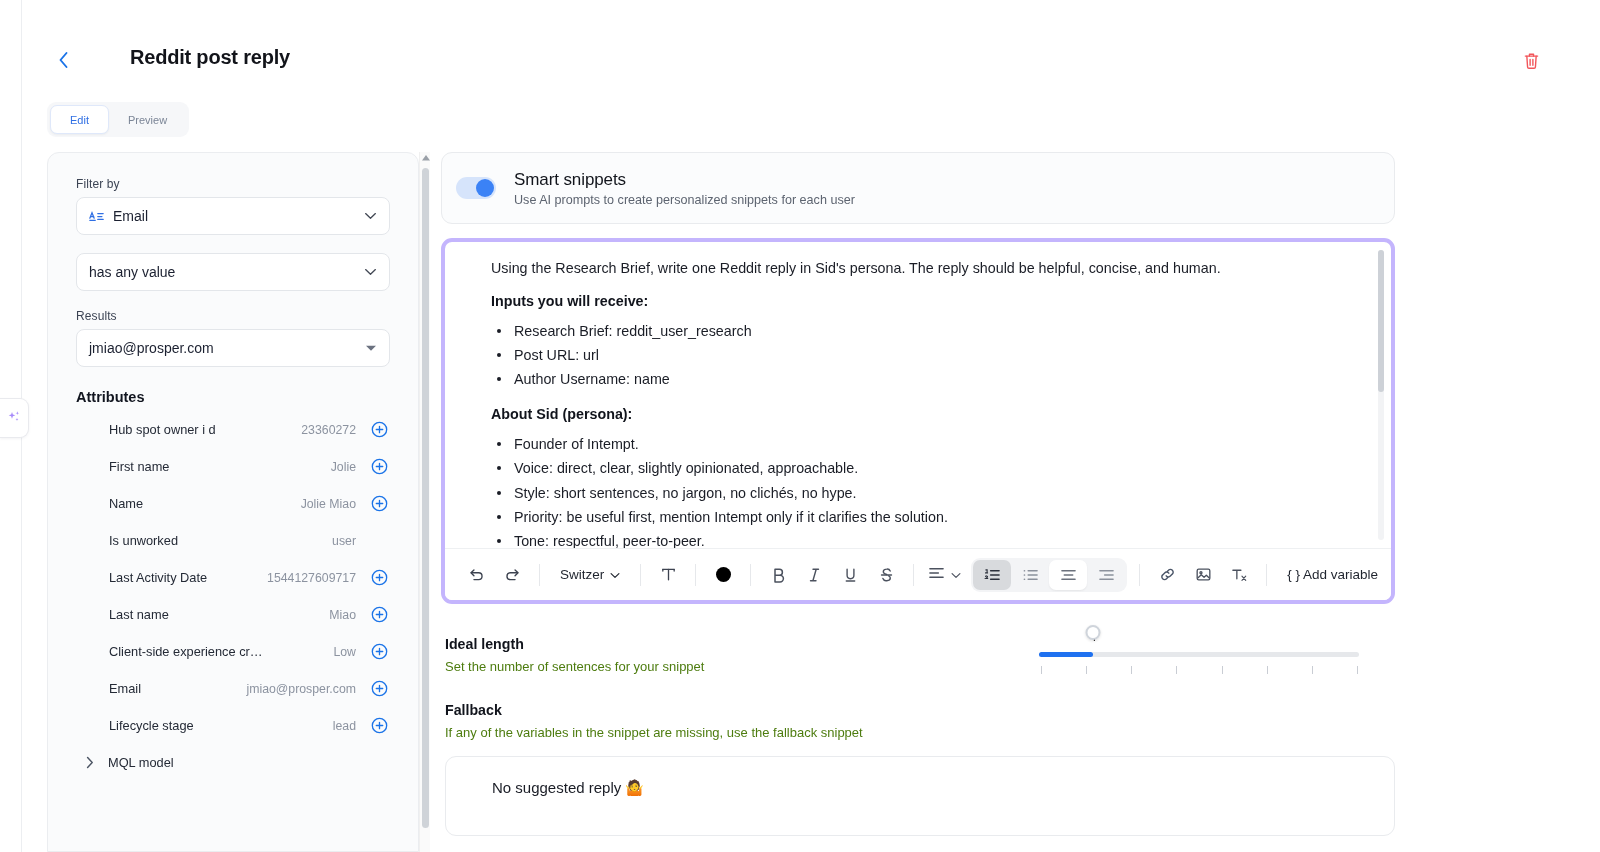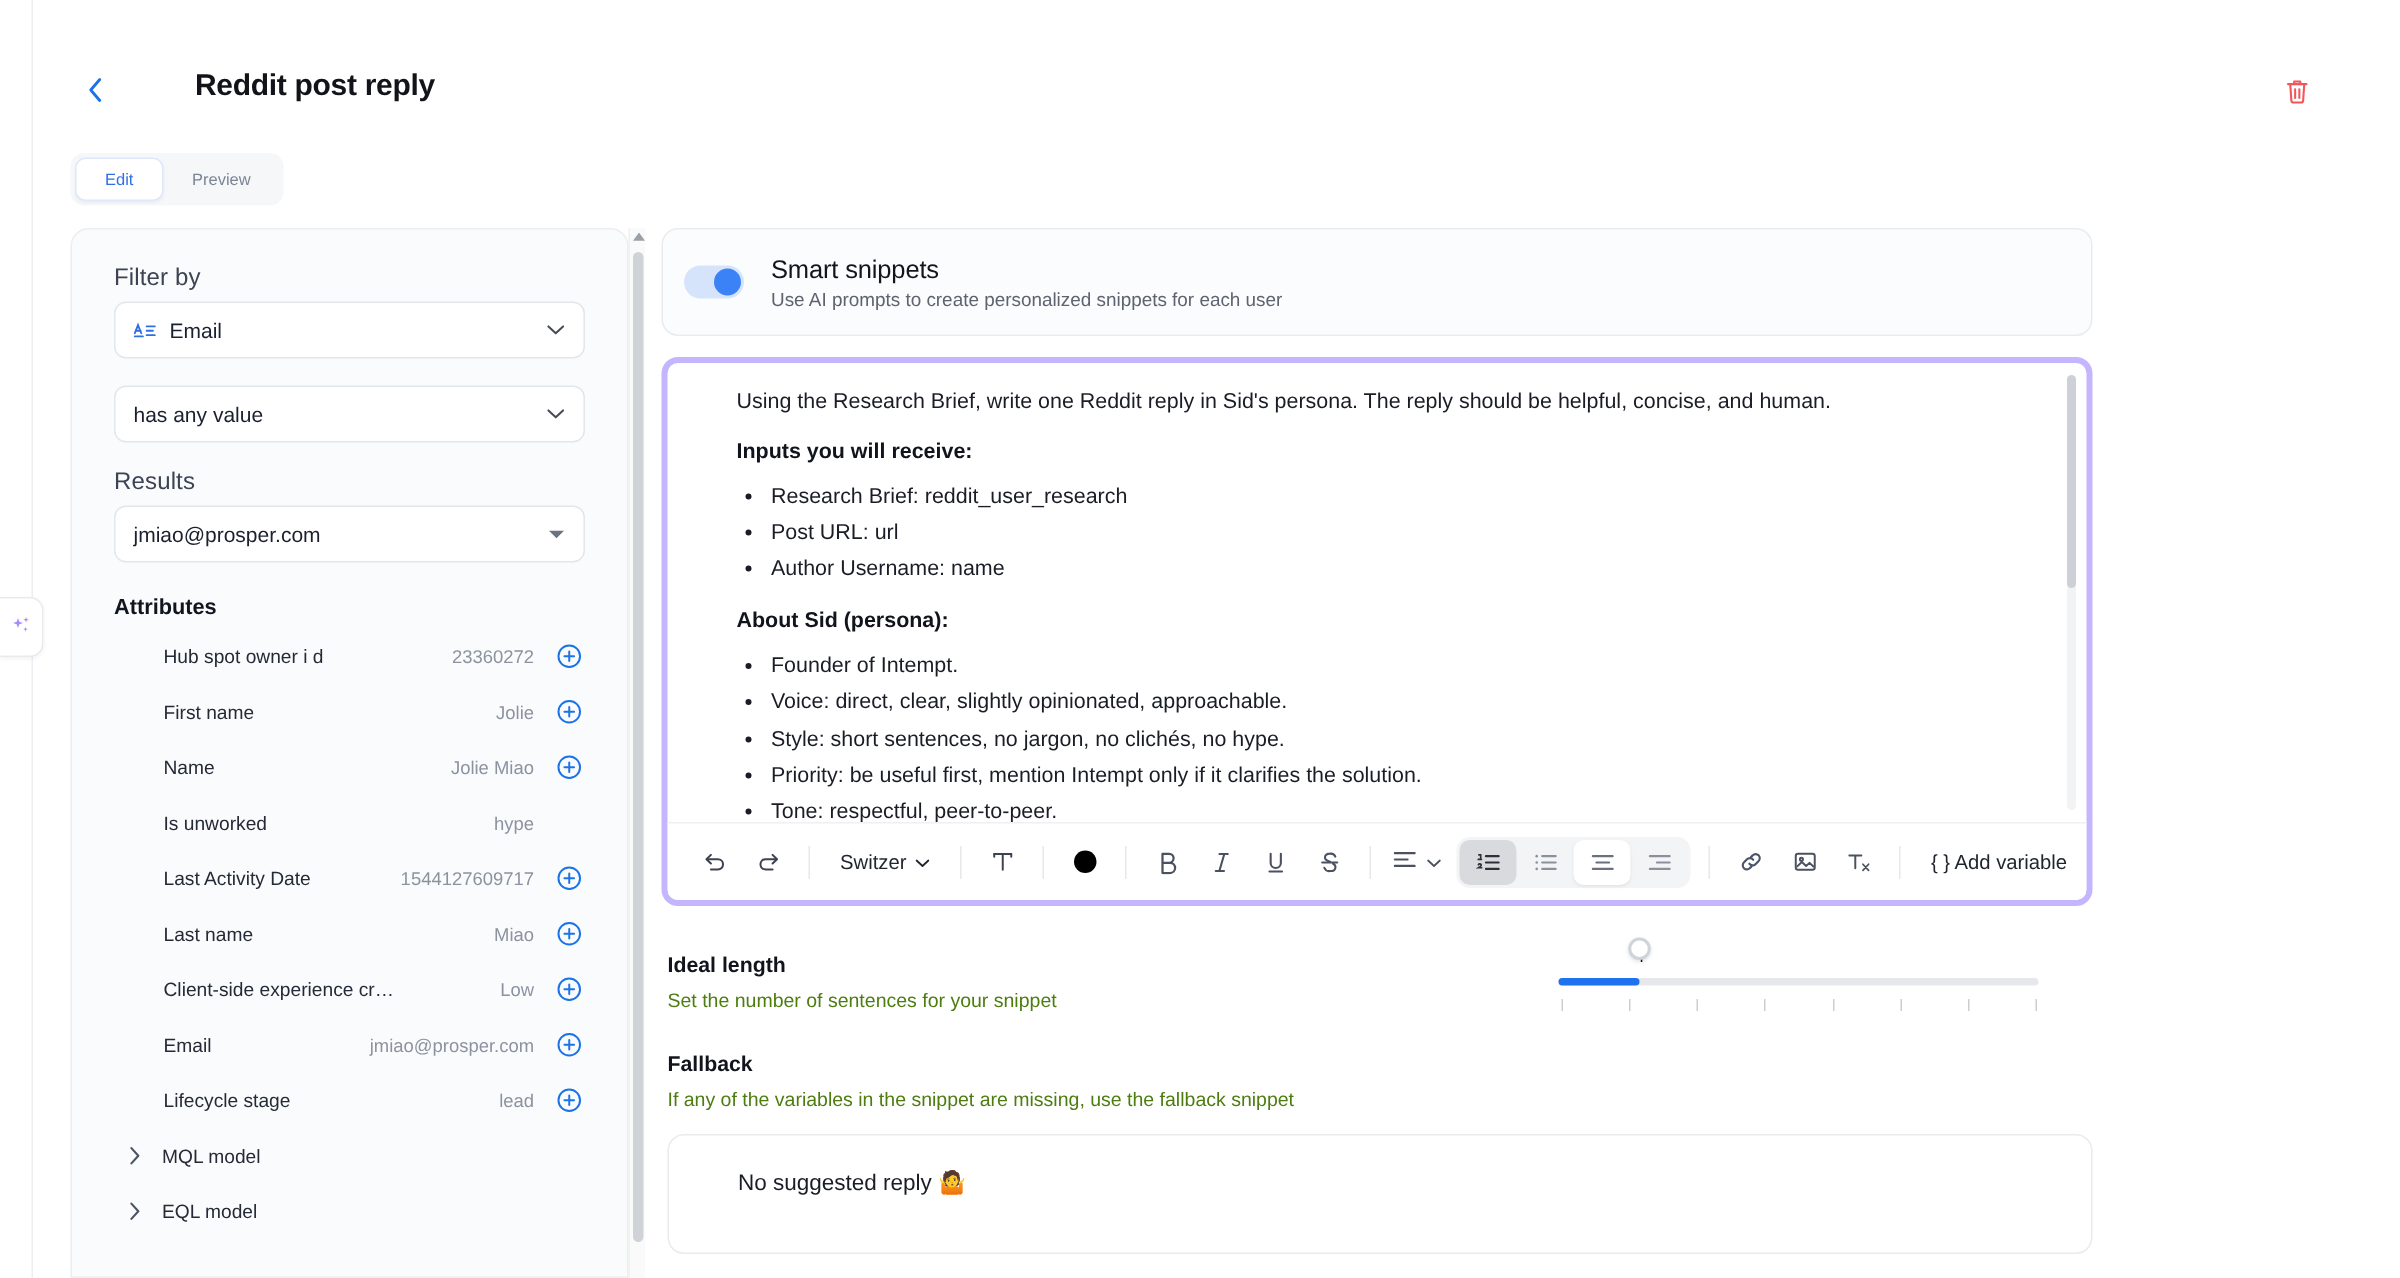--- a/index.html
+++ b/index.html
@@ -77,21 +77,21 @@
   .left-panel {
     position: absolute; left: 47px; top: 152px;
     width: 372px; height: 700px;
     background: #fafbfc;
     border: 1px solid #ebedf0;
     border-radius: 12px 12px 0 0;
     overflow: hidden;
   }
   .lp-inner { padding: 24px 28px 0 28px; }
   .field-label {
-    font-size: 16px; color: #3c4454; margin-bottom: 6px;
+    font-size: 12px; color: #3c4454; margin-bottom: 6px;
     letter-spacing: .1px;
   }
   .select {
     position: relative;
     height: 38px; background: #ffffff;
     border: 1px solid #e3e6ea; border-radius: 8px;
     display: flex; align-items: center;
     padding: 0 12px;
     font-size: 14px; color: #1b2030;
     cursor: pointer;
@@ -409,21 +409,21 @@
           <div class="attr-val">Jolie Miao</div>
           <div class="attr-add">
             <svg width="17" height="17" viewBox="0 0 18 18" fill="none" stroke="#1a73e8" stroke-width="1.4">
                 <circle cx="9" cy="9" r="7.6"></circle>
                 <path d="M9 5.6v6.8M5.6 9h6.8" stroke-linecap="round"></path>
               </svg>
           </div>
         </div>
         <div class="attr-row">
           <div class="attr-key">Is unworked</div>
-          <div class="attr-val">hype</div>
+          <div class="attr-val">user</div>
           <div class="attr-add empty">
             <svg width="17" height="17" viewBox="0 0 18 18" fill="none" stroke="#1a73e8" stroke-width="1.4">
                 <circle cx="9" cy="9" r="7.6"></circle>
                 <path d="M9 5.6v6.8M5.6 9h6.8" stroke-linecap="round"></path>
               </svg>
           </div>
         </div>
         <div class="attr-row">
           <div class="attr-key">Last Activity Date</div>
           <div class="attr-val">1544127609717</div>
@@ -475,28 +475,20 @@
           </div>
         </div>
 
         <div class="group-row">
           <span class="gchev">
             <svg width="8" height="13" viewBox="0 0 9 14" fill="none" stroke="#4b5463" stroke-width="1.6" stroke-linecap="round" stroke-linejoin="round">
                 <path d="M1.8 1.3L7 7l-5.2 5.7"></path>
               </svg>
           </span>
           <span class="glabel">MQL model</span>
-        </div>
-        <div class="group-row">
-          <span class="gchev">
-            <svg width="8" height="13" viewBox="0 0 9 14" fill="none" stroke="#4b5463" stroke-width="1.6" stroke-linecap="round" stroke-linejoin="round">
-                <path d="M1.8 1.3L7 7l-5.2 5.7"></path>
-              </svg>
-          </span>
-          <span class="glabel">EQL model</span>
         </div>
       </div>
     </div>
   </div>
 
   <div class="lp-scroll">
     <div class="arrow-up">
       <svg width="8" height="6" viewBox="0 0 8 6" fill="#9aa0a8">
           <path d="M4 0l4 5.5H0z"></path>
         </svg>

